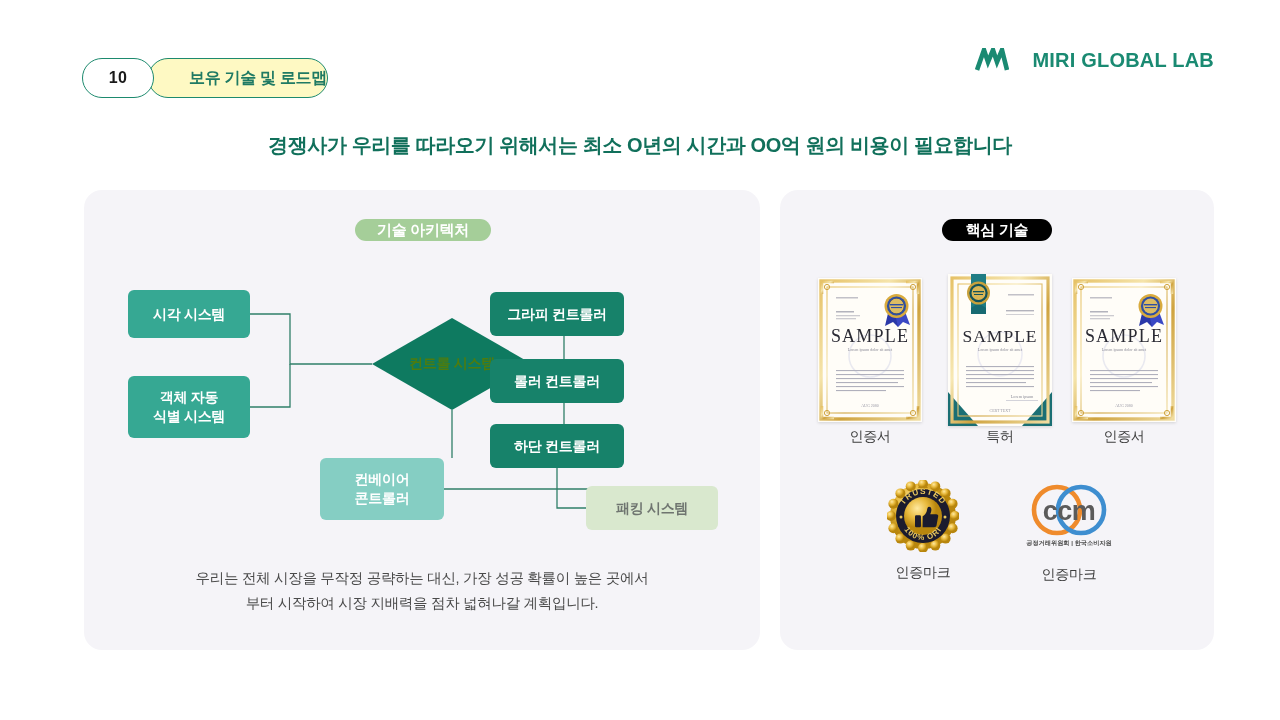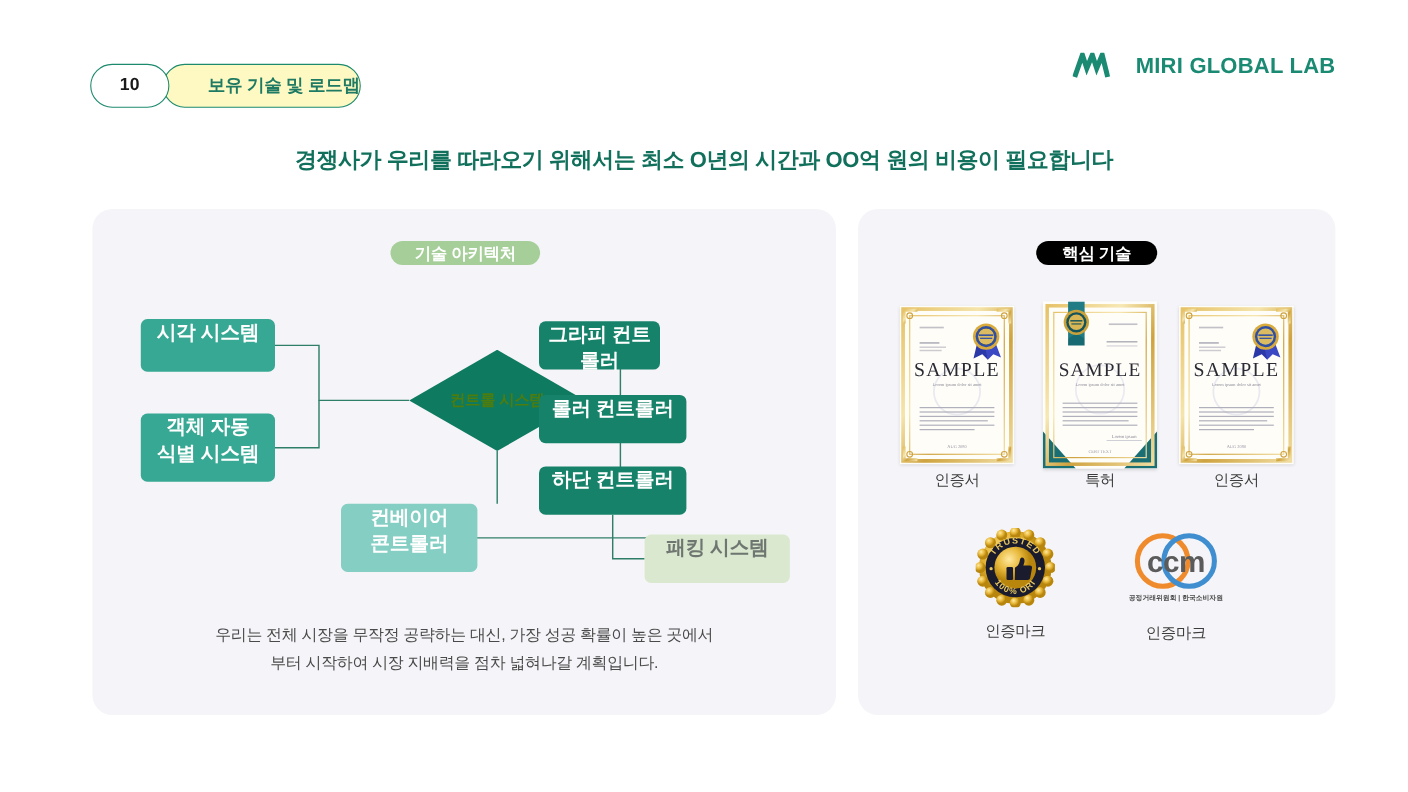--- a/index.html
+++ b/index.html
@@ -66,38 +66,38 @@
     display: flex; align-items: center; justify-content: center;
     color: #ffffff; font-size: 15px; font-weight: 700; letter-spacing: -.3px;
   }
   .badge-arch { left: 355px; top: 219px; width: 136px; background: #a5ce99; }
   .badge-core { left: 942px; top: 219px; width: 110px; background: #000000; }
 
   
   .flow { position: absolute; left: 84px; top: 190px; width: 676px; height: 400px; }
   .node {
     position: absolute;
-    display: flex; justify-content: center;
+    display: flex; align-items: center; justify-content: center;
     text-align: center;
     border-radius: 6px;
-    color: #ffffff; font-size: 18px; font-weight: 700;
+    color: #ffffff; font-size: 14px; font-weight: 700;
     letter-spacing: -.3px; line-height: 1.35;
     z-index: 3;
   }
   .node.light   { background: #36a893; }
   .node.deep    { background: #17826a; }
   .node.pale    { background: #85cec3; }
   .node.mint    { background: #d9e8ce; color: #6f7570; font-weight: 700; }
 
   .n-vision   { left: 44px;  top: 100px; width: 122px; height: 48px; }
   .n-object   { left: 44px;  top: 186px; width: 122px; height: 62px; }
-  .n-graph    { left: 406px; top: 102px; width: 110px; height: 44px; }
+  .n-graph    { left: 406px; top: 102px; width: 134px; height: 44px; }
   .n-roller   { left: 406px; top: 169px; width: 134px; height: 44px; }
   .n-bottom   { left: 406px; top: 234px; width: 134px; height: 44px; }
-  .n-conveyor { left: 226px; top: 268px; width: 124px; height: 62px; }
+  .n-conveyor { left: 236px; top: 268px; width: 124px; height: 62px; }
   .n-packing  { left: 502px; top: 296px; width: 132px; height: 44px; }
 
   .diamond {
     position: absolute; left: 288px; top: 128px;
     width: 160px; height: 92px; z-index: 3;
     display: flex; align-items: center; justify-content: center;
   }
   .diamond .shape {
     position: absolute; inset: 0;
     background: #0e7a60;

